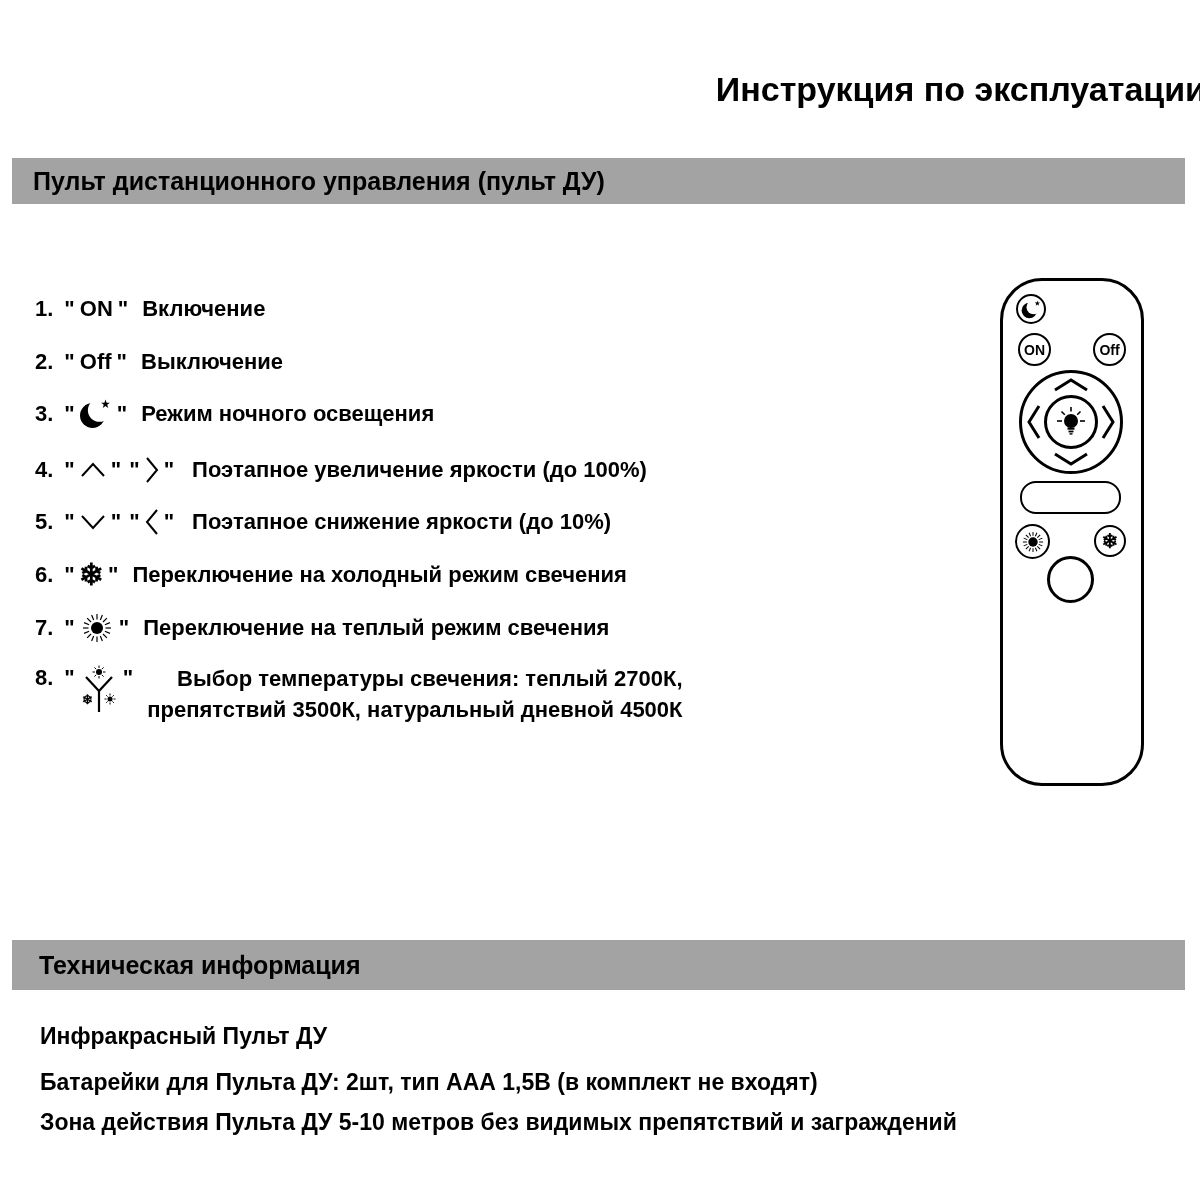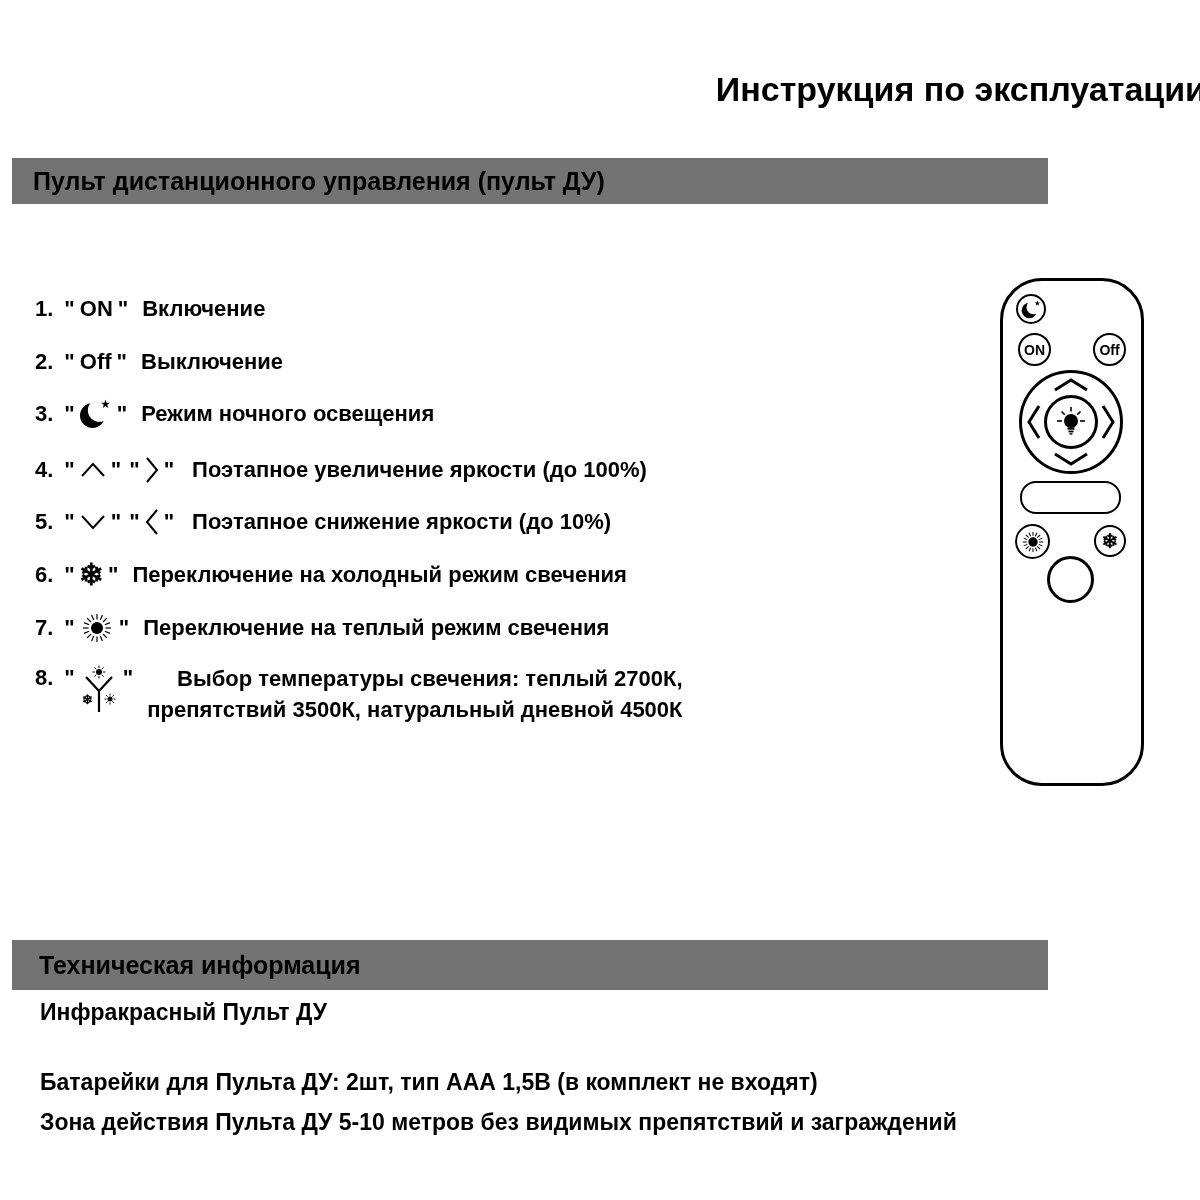--- a/index.html
+++ b/index.html
@@ -7,22 +7,22 @@
     width:1200px; height:1200px; position:relative;
     background:#ffffff; color:#000;
     font-family:"Liberation Sans", sans-serif;
     overflow:hidden;
   }
   .title {
     position:absolute; top:70px; left:6px; width:100%;
     text-align:right; font-size:34px; font-weight:bold;
   }
   .bar {
-    position:absolute; left:12px; width:1036px;
-    background:#737373; font-weight:bold; font-size:25px;
+    position:absolute; left:12px; width:1173px;
+    background:#a3a3a3; font-weight:bold; font-size:25px;
     box-sizing:border-box; white-space:nowrap;
   }
   #bar-remote { top:158px; height:46px; line-height:46px; padding-left:21px; }
   #bar-tech   { top:940px; height:50px; line-height:50px; padding-left:27px; }
 
   .li {
     position:absolute; left:35px; display:flex; align-items:center;
     font-weight:bold; font-size:22px; white-space:nowrap; height:30px;
   }
   .num { margin-right:7px; }
@@ -61,21 +61,21 @@
     border:2.5px solid #000; border-radius:16px; box-sizing:border-box; background:#fff;
   }
   .rc-warm { left:12px; top:243px; width:35px; height:35px; }
   .rc-cold { left:91px; top:244px; width:32px; height:32px; font-size:20px; font-weight:bold; line-height:1; }
   .rc-extra { left:44px; top:275px; width:47px; height:47px; border-width:3px; }
 
   .tech-line {
     position:absolute; left:40px; font-weight:bold; font-size:23px;
     line-height:26px; white-space:nowrap;
   }
-  #tech-0 { top:999px; }
+  #tech-0 { top:1023px; }
   #tech-1 { top:1069px; }
   #tech-2 { top:1109px; }
 </style>
 </head>
 <body>
 
 <div class="title">Инструкция по эксплуатации</div>
 
 <div class="bar" id="bar-remote">Пульт дистанционного управления (пульт ДУ)</div>
 

